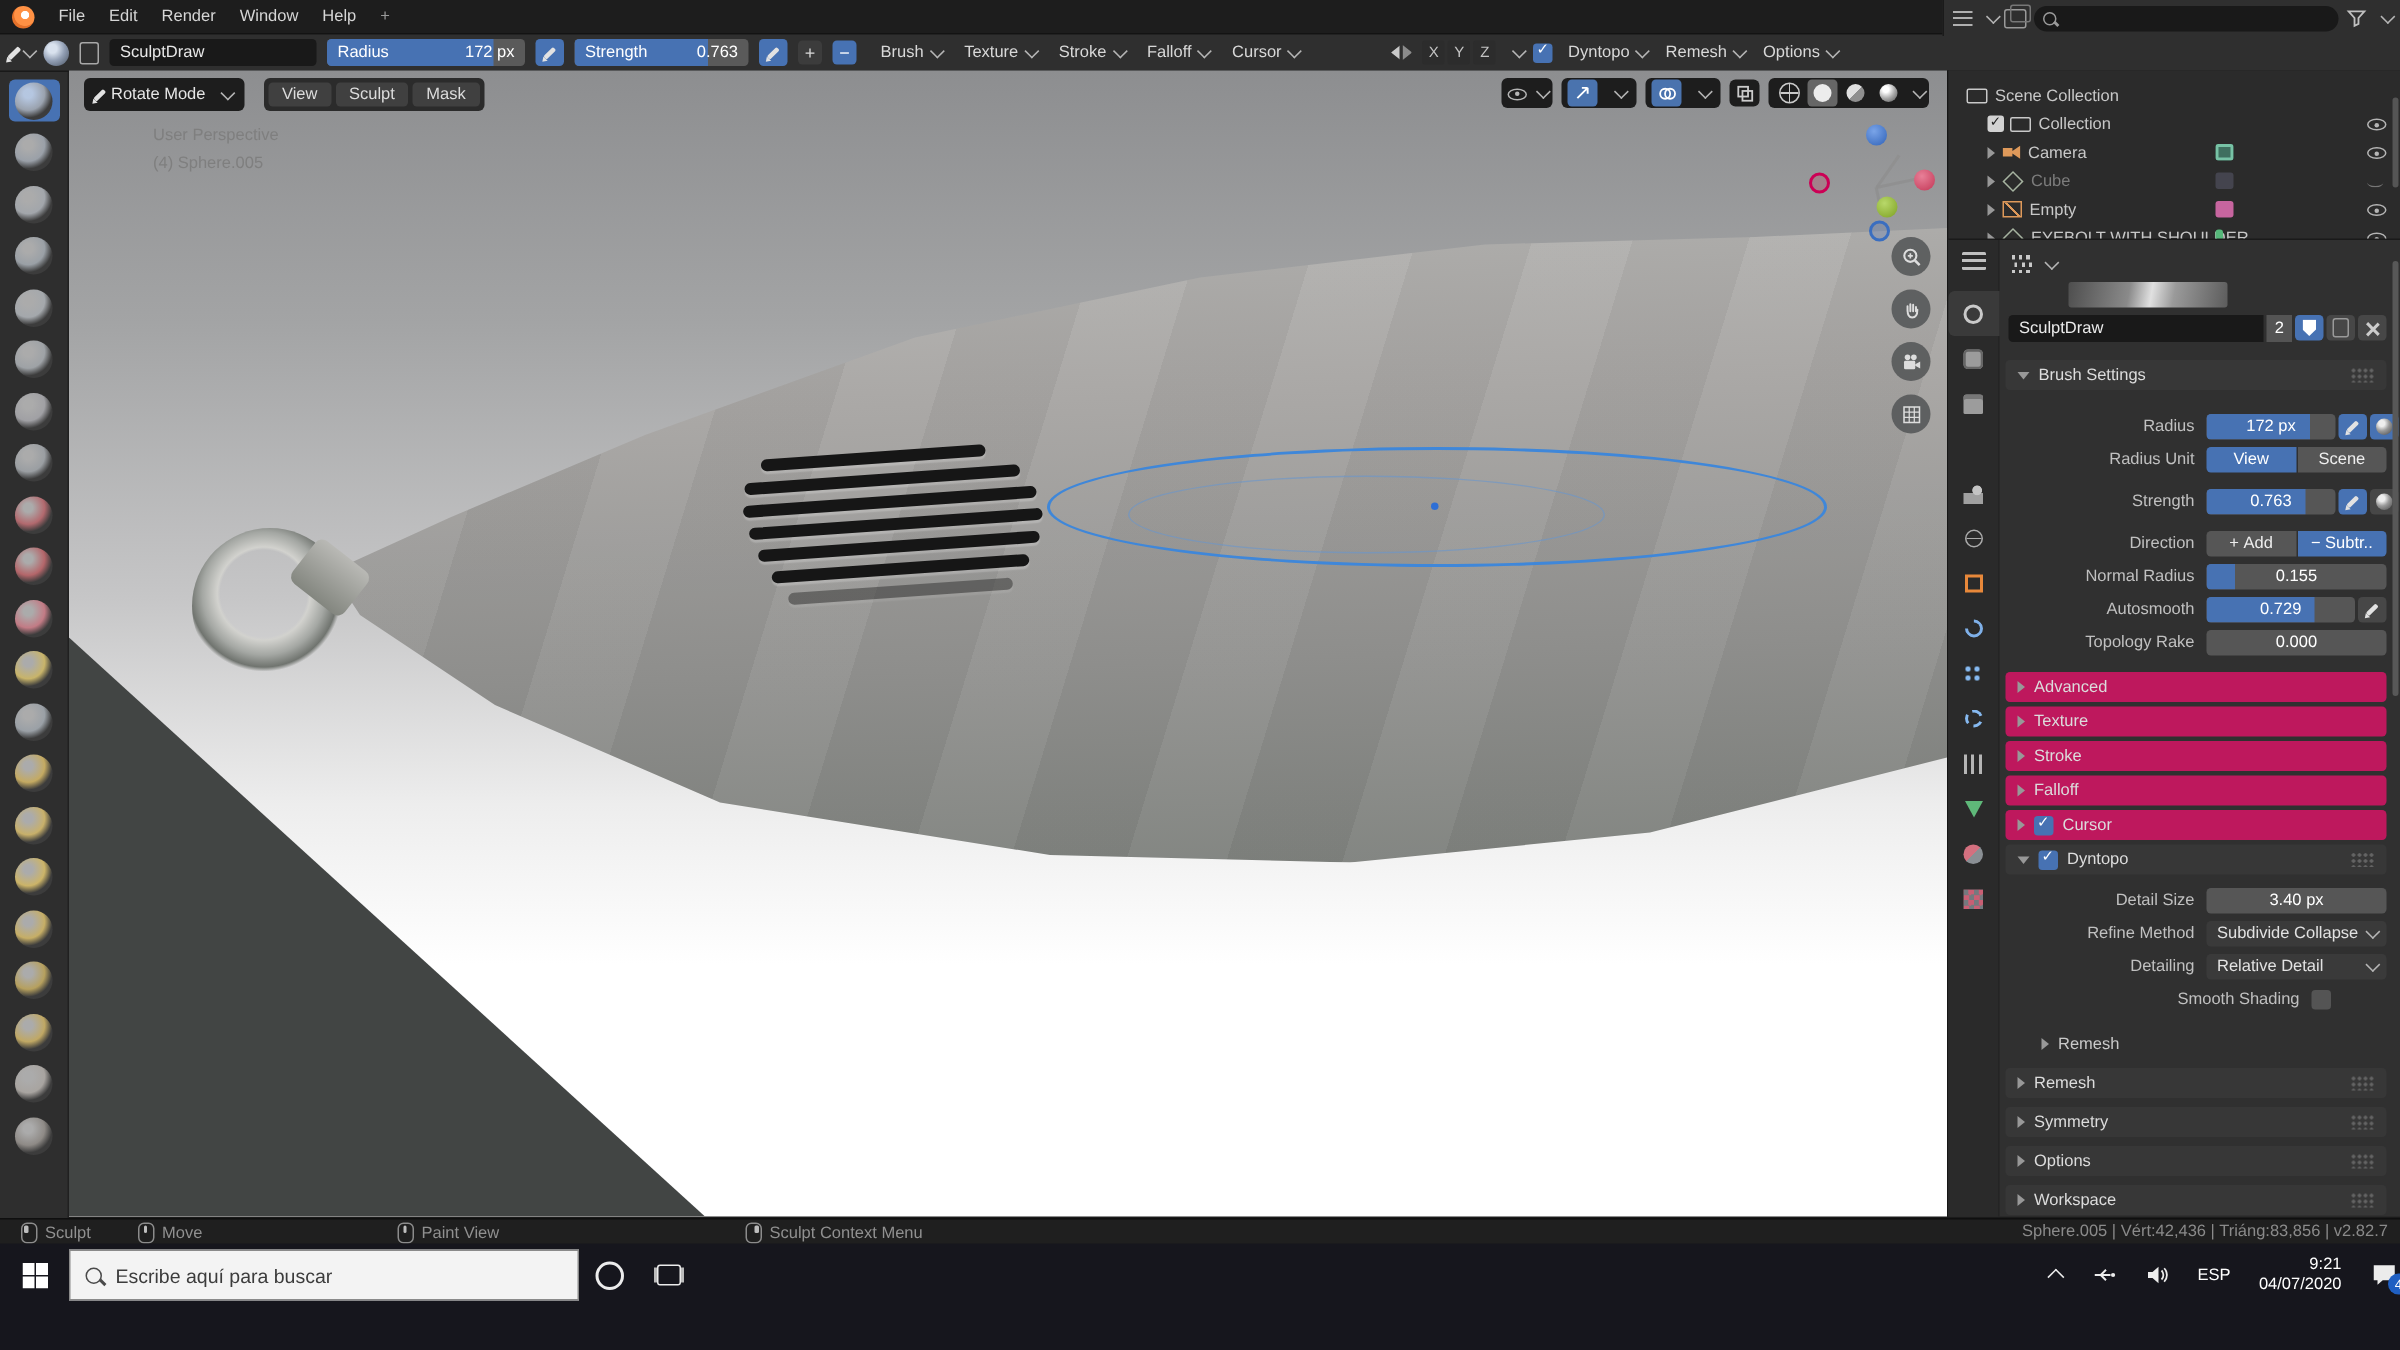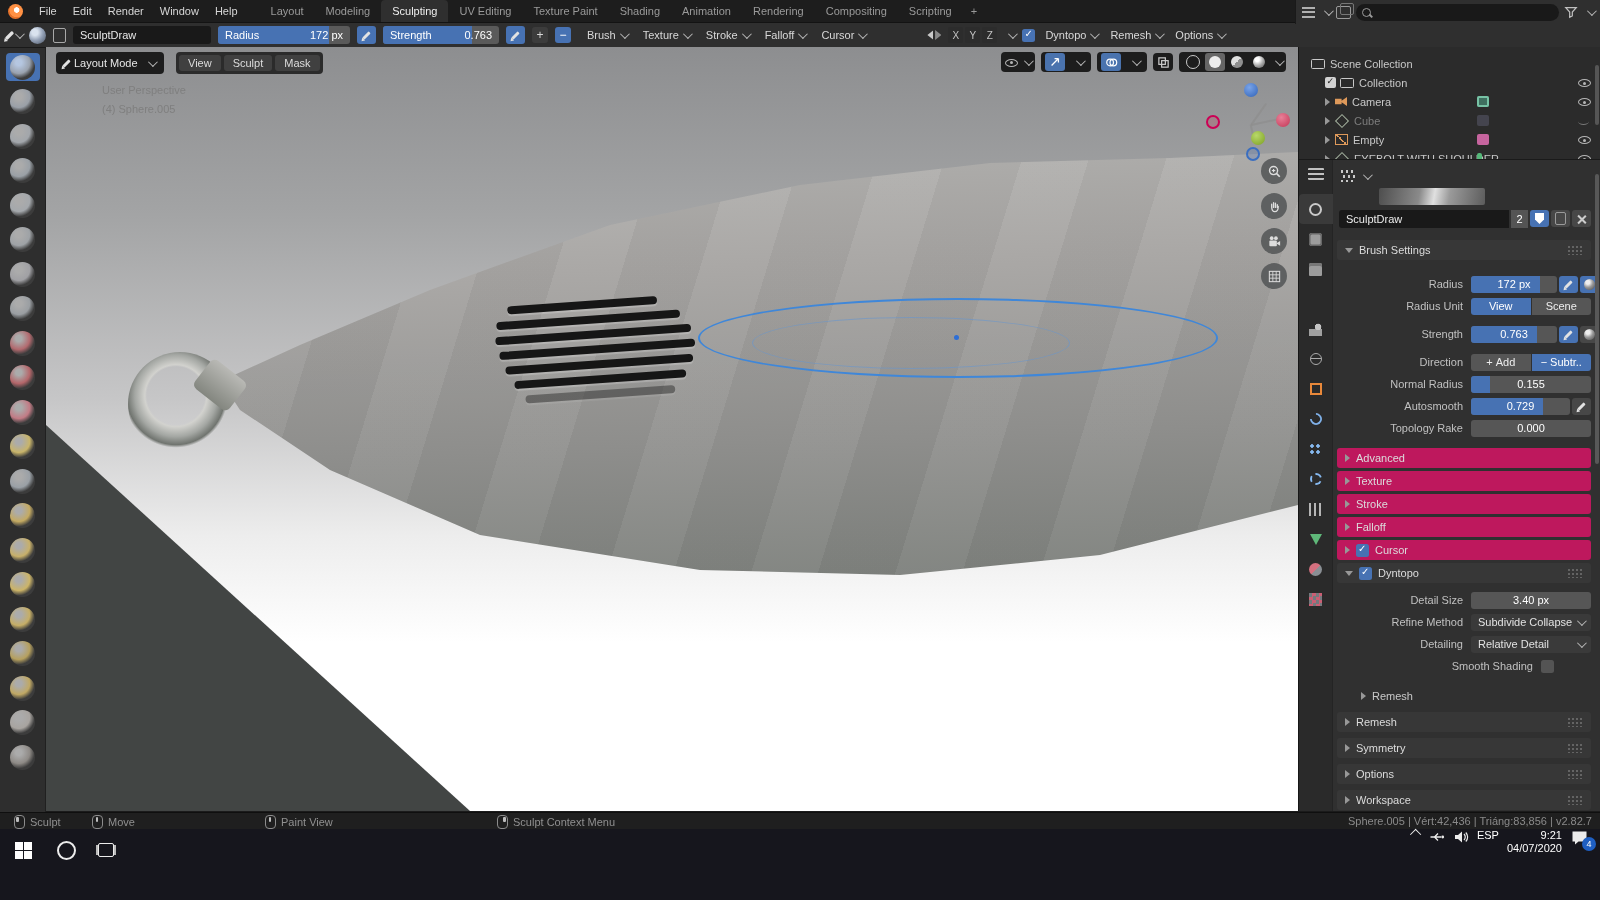--- a/index.html
+++ b/index.html
@@ -238,52 +238,40 @@
      conic-gradient(#ea4335 0 120deg,#fbbc05 120deg 240deg,#34a853 240deg 360deg);}
   .ai-vscode{background:#2f86d8;clip-path:polygon(72% 0%,100% 14%,100% 86%,72% 100%,22% 62%,8% 74%,0% 66%,0% 34%,8% 26%,22% 38%);}
   .ai-vlc{background:repeating-linear-gradient(180deg,#ff7f11 0 5px,#ffffff 5px 9px);clip-path:polygon(50% 2%,79% 97%,21% 97%);}
   .ai-bluetile{background:#2d7dd2;border-radius:3px;}
   .ai-bluetile::before,.ai-bluetile::after{content:"";position:absolute;left:10.5px;top:4px;width:2.5px;height:15px;background:#fff;border-radius:1px;}
   .ai-bluetile::before{transform:rotate(45deg);} .ai-bluetile::after{transform:rotate(-45deg);}
   .ai-blender{border-radius:50%;background:radial-gradient(circle at 50% 58%,#ffffff 0 4px,#ff8b28 4.5px 11px,#e4712a 11.5px);}
   .ai-blender::before{content:"";position:absolute;left:4px;top:3px;width:9px;height:6px;border-radius:50%;background:rgba(255,255,255,.85);}
   .ai-blender::after{content:"";position:absolute;left:7px;top:4.5px;width:3.5px;height:3.5px;border-radius:50%;background:#1f4d8f;}
   .ai-photoshop{background:#0a1f33;border:1.5px solid #2f9bf0;border-radius:3px;display:flex;align-items:center;justify-content:center;color:#55b4ff;font-weight:bold;font-size:10px;}
-  #tray{margin-left:auto;display:flex;align-items:flex-start;gap:8px;height:42px;padding-right:10px;color:#fff;}
+  #tray{margin-left:auto;display:flex;align-items:center;gap:19px;height:42px;padding-right:0;color:#fff;}
   .tray-chev{width:7px;height:7px;border-left:1.6px solid #ececec;border-top:1.6px solid #ececec;transform:rotate(45deg) translateY(2px);}
   #clock{text-align:right;line-height:13px;font-size:11px;}
   #notif{position:relative;width:20px;height:18px;}
   #notif svg{display:block;}
   #notif-badge{position:absolute;right:-6px;bottom:-4px;width:14px;height:14px;border-radius:50%;background:#1f5fc2;color:#fff;font-size:9px;display:flex;align-items:center;justify-content:center;}
 </style>
 </head>
 <body>
 
 <div id="app">
 
   <div id="topbar">
     <span id="blender-logo"></span>
     <div id="topbar-menus" class="flex">
         <span class="menu-item">File</span>
         <span class="menu-item">Edit</span>
         <span class="menu-item">Render</span>
         <span class="menu-item">Window</span>
         <span class="menu-item">Help</span>
-      </div>
-    <div id="workspace-tabs">
-        <span class="ws-tab">Layout</span>
-        <span class="ws-tab">Modeling</span>
-        <span class="ws-tab active">Sculpting</span>
-        <span class="ws-tab">UV Editing</span>
-        <span class="ws-tab">Texture Paint</span>
-        <span class="ws-tab">Shading</span>
-        <span class="ws-tab">Animation</span>
-        <span class="ws-tab">Rendering</span>
-        <span class="ws-tab">Compositing</span>
-        <span class="ws-tab">Scripting</span>
       </div>
     <span id="add-tab">+</span>
     <div id="tb-right">
       <span id="scene-icon"></span>
       <span>Scene</span>
       <span class="mini-page"></span>
       <span class="mini-page" style="opacity:.5"></span>
       <span class="tb-ico stack"></span>
       <span>View Layer</span>
       <span class="mini-page"></span>
@@ -460,21 +448,21 @@
     <div id="cursor-outer" class="abs"></div>
     <div id="cursor-inner" class="abs"></div>
     <div id="cursor-dot" class="abs"></div>
     <div id="vp-overlay-text" class="abs">
       <div>User Perspective</div>
       <div>(4) Sphere.005</div>
     </div>
 
     <div id="mode-pill" class="abs">
       <span class="pen-glyph"></span>
-      <span>Layout Mode</span>
+      <span>Rotate Mode</span>
       <span class="chev"></span>
     </div>
     <div id="vmenu" class="abs">
         <span class="vmenu-item">View</span>
         <span class="vmenu-item">Sculpt</span>
         <span class="vmenu-item">Mask</span>
       </div>
 
     <div id="vp-right" class="abs">
       <div class="vpill">
@@ -891,20 +879,24 @@
   <div id="taskbar" class="abs">
     <div id="tb-row">
       <span id="start-btn">
         <svg width="17" height="17" viewBox="0 0 17 17">
             <rect x="0" y="0" width="8" height="8" fill="#fff"></rect>
             <rect x="9" y="0" width="8" height="8" fill="#fff"></rect>
             <rect x="0" y="9" width="8" height="8" fill="#fff"></rect>
             <rect x="9" y="9" width="8" height="8" fill="#fff"></rect>
           </svg>
       </span>
+      <div id="search-box">
+        <span class="mag-dark"></span>
+        <span>Escribe aquí para buscar</span>
+      </div>
       <span id="cortana-btn">
           <b></b>
         </span>
       <span id="taskview-btn">
           <b></b>
         </span>
       <div id="tray">
         <span class="tray-chev"></span>
         <svg width="16" height="16" viewBox="0 0 16 16">
             <path d="M1.5 8 H12 M5.5 8 L9 4.5 M5.5 8 L9 11.5" stroke="#ececec" fill="none" stroke-width="1.3"></path>

